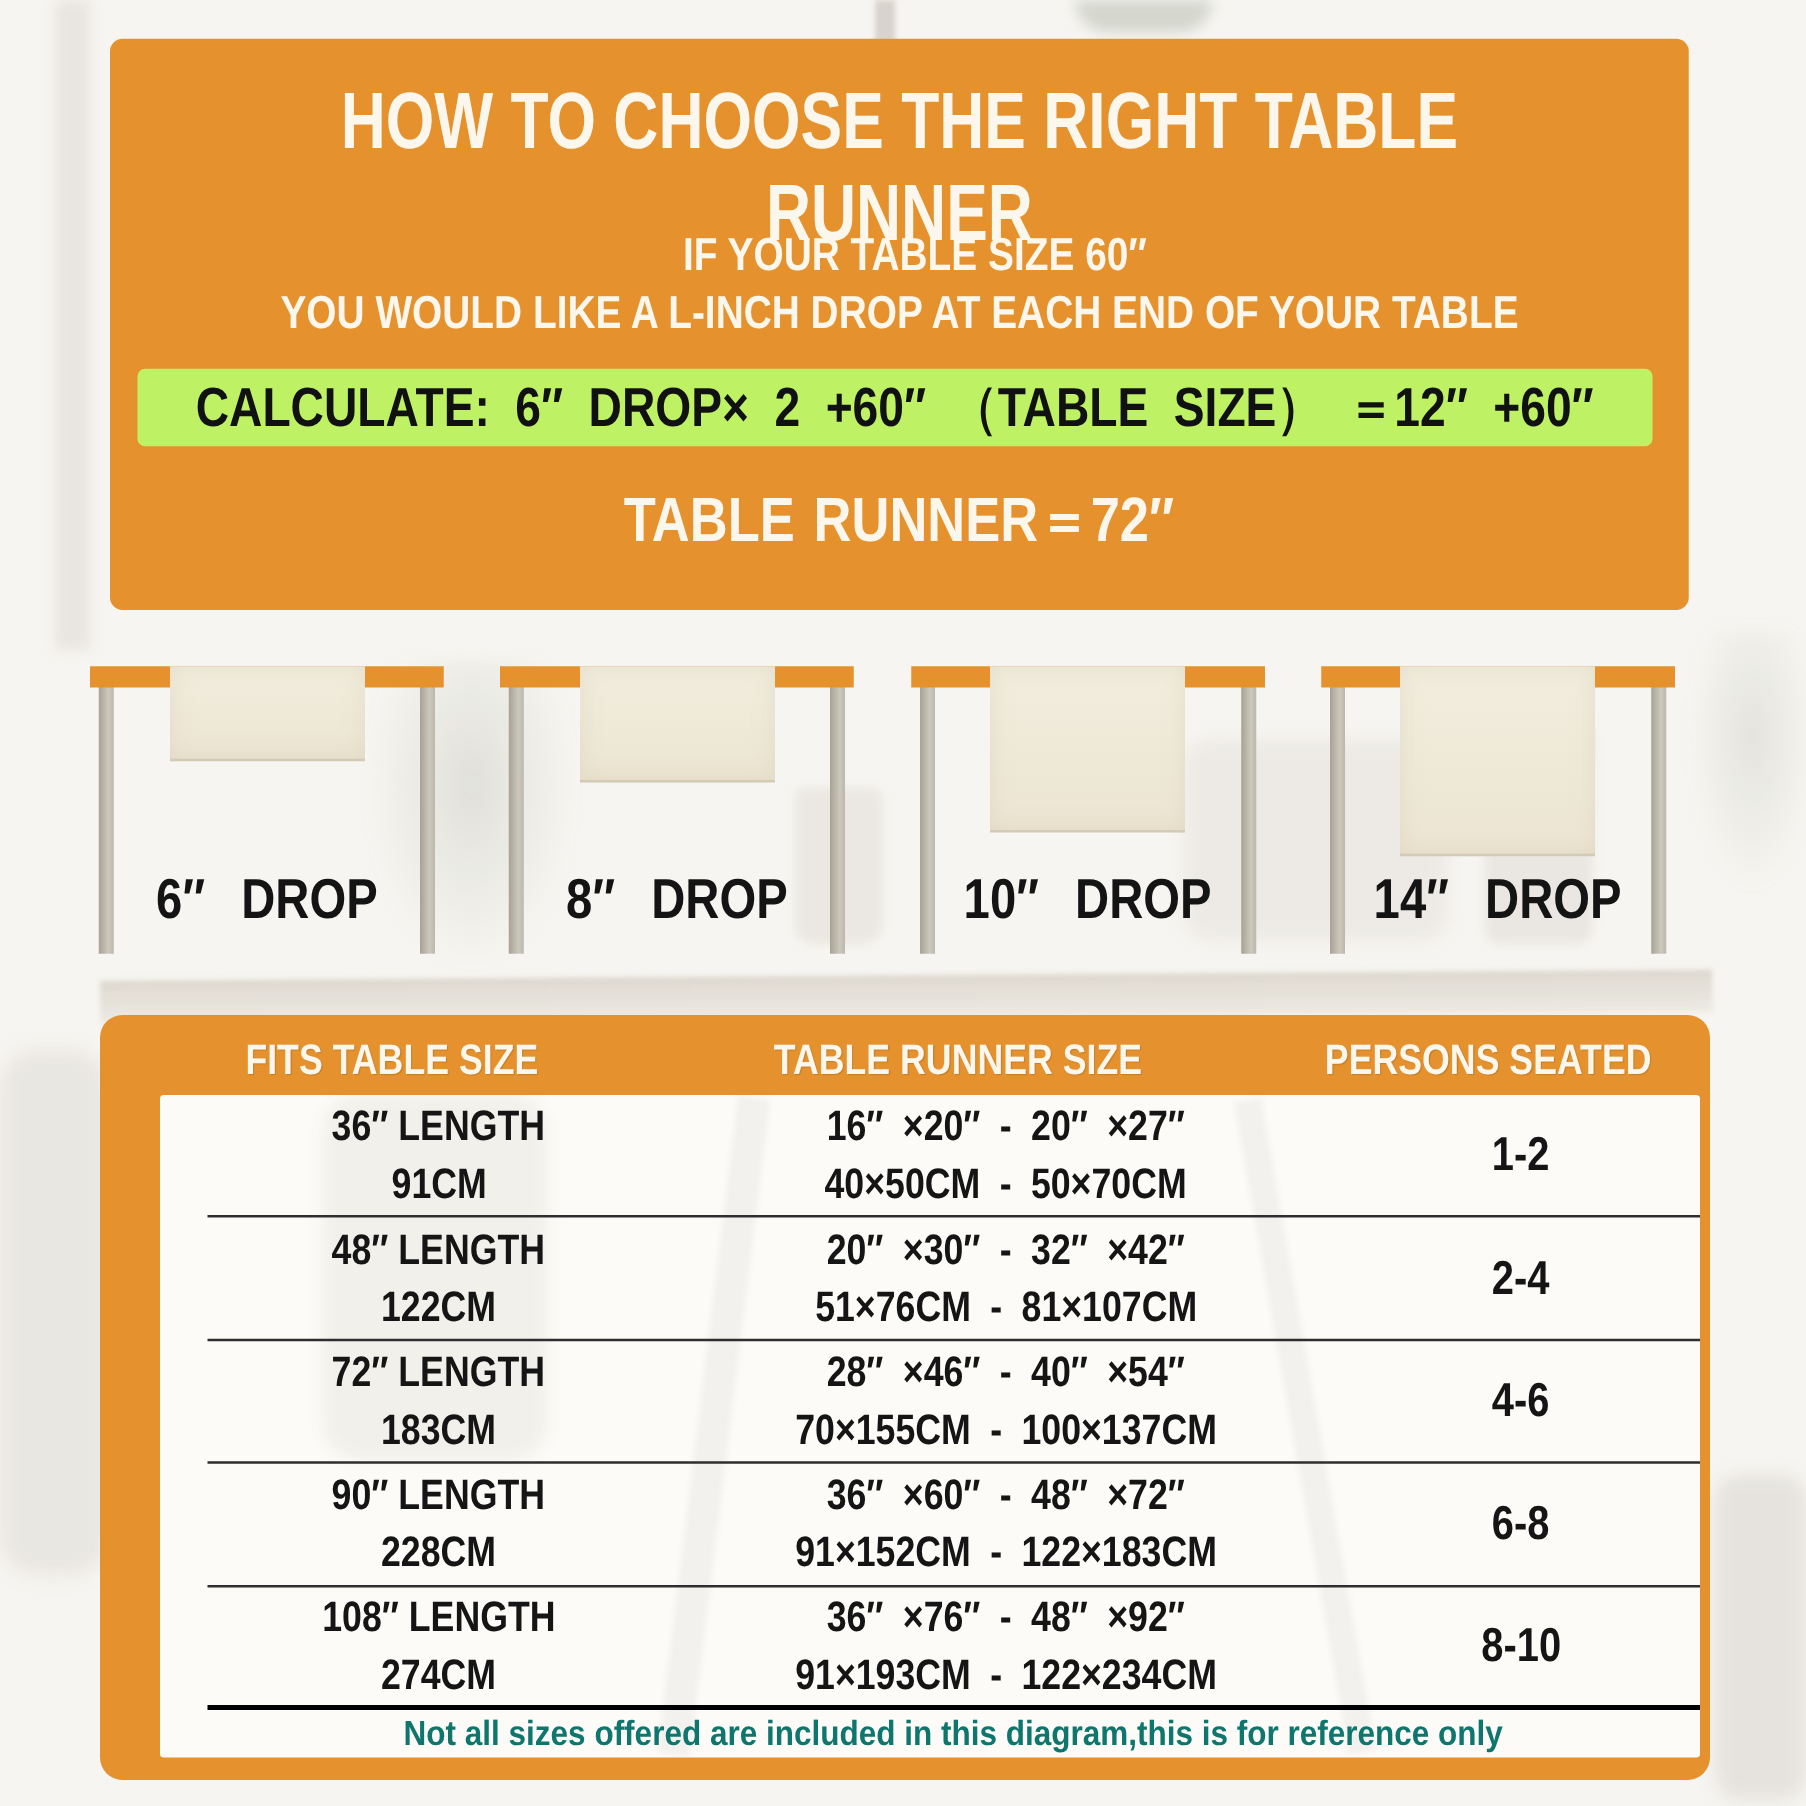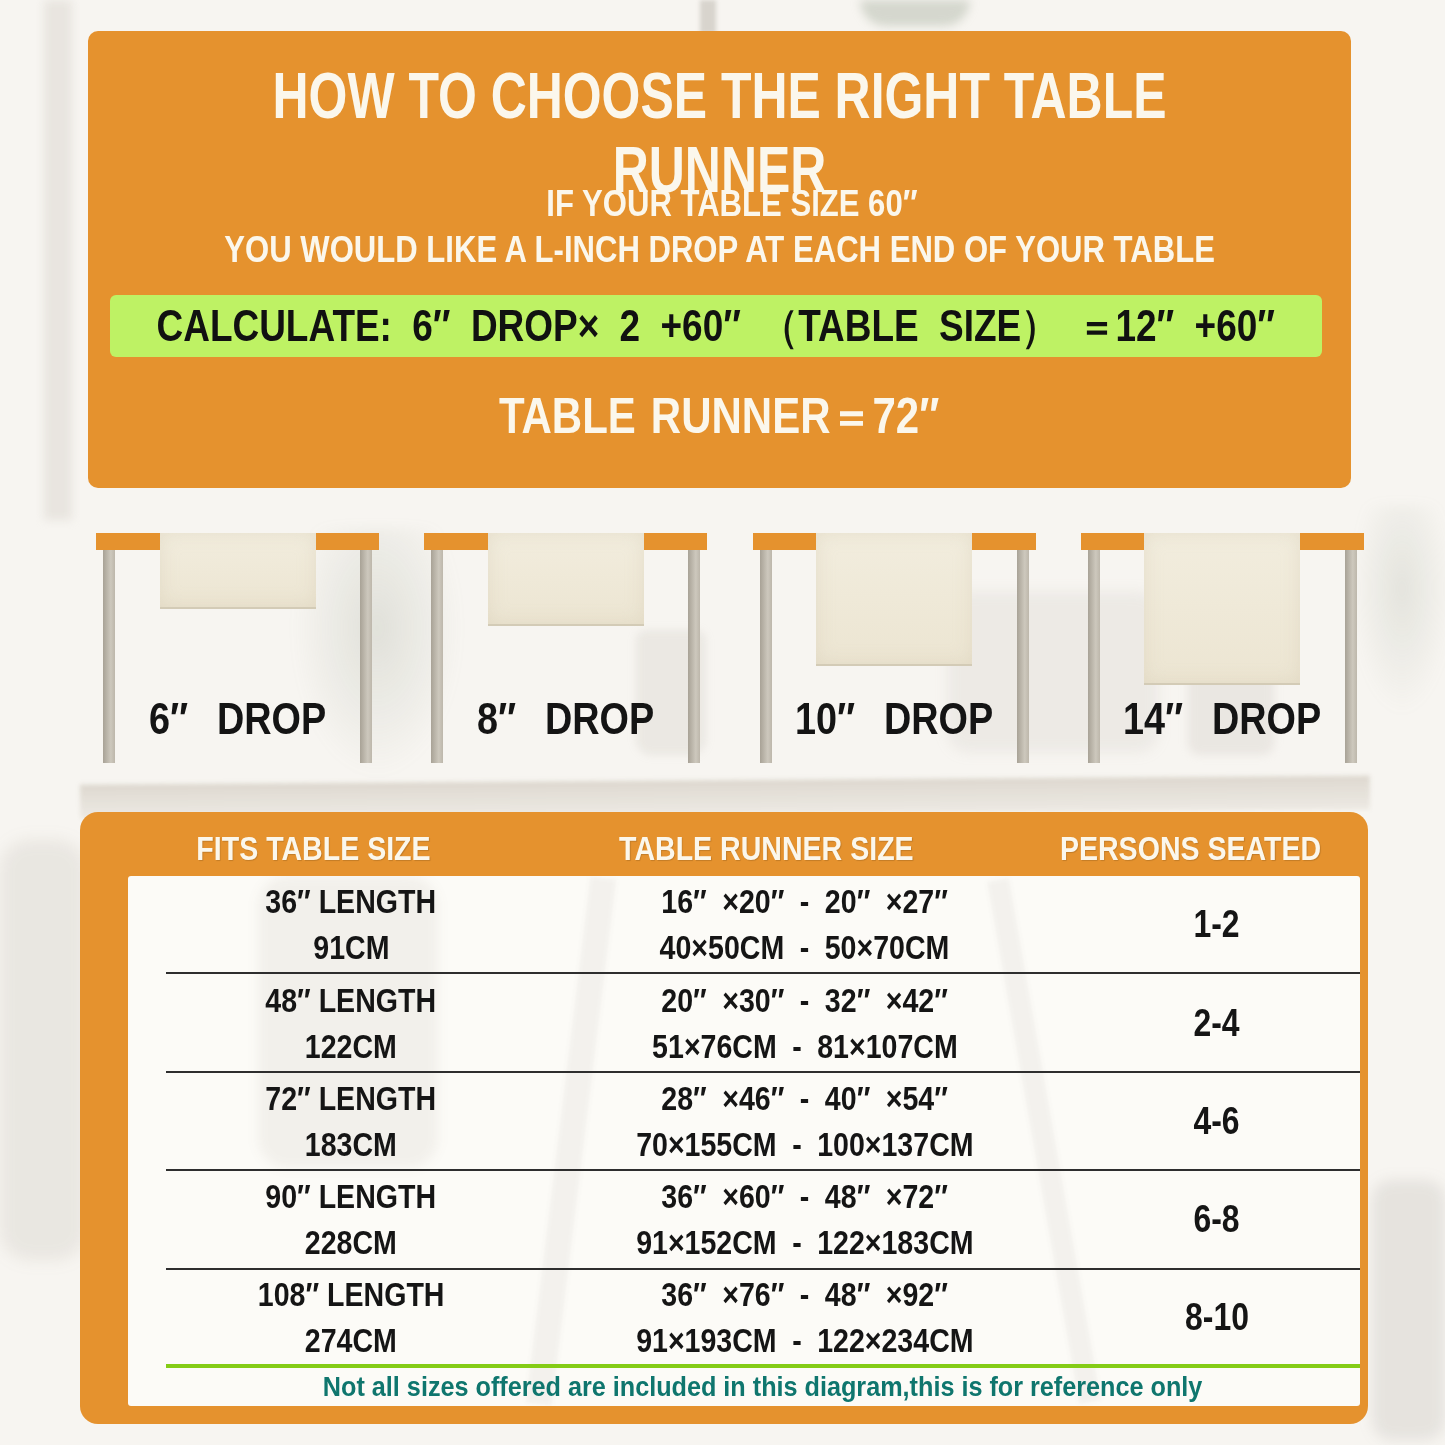--- a/index.html
+++ b/index.html
@@ -36,21 +36,21 @@
   .s1{top:152px;margin-left:12px;}
   .s2{top:198px;}
   .formula-strip{
     position:absolute;left:22px;top:264px;width:1212px;height:62px;background:#bef264;border-radius:6px;
     display:flex;align-items:center;justify-content:center;color:#111;
   }
   .formula-strip .cond{font-size:44px;word-spacing:12px;}
   .result{position:absolute;left:0;top:352px;width:100%;text-align:center;font-size:50px;word-spacing:4px;}
 
   
-  .figs{position:absolute;left:96px;top:533px;width:1268px;height:236px;display:flex;justify-content:space-between;}
+  .figs{position:absolute;left:72px;top:533px;width:1268px;height:236px;display:flex;justify-content:space-between;}
   .fig{position:relative;width:283px;height:236px;}
   .bar{position:absolute;left:0;top:0;width:100%;height:17px;background:var(--orange,#e5922e);}
   .leg{position:absolute;top:14px;width:12px;height:216px;background:linear-gradient(90deg,#a8a296,#cdc8bd 65%,#bdb7ab);}
   .leg.l{left:7px;}
   .leg.r{right:7px;}
   .runner{
     position:absolute;left:50%;top:0;width:156px;transform:translateX(-50%);
     background:linear-gradient(180deg,#f2edde,#ece5d2);
     border-bottom:2px solid rgba(185,175,150,.55);
     box-shadow:inset 0 0 18px rgba(205,195,170,.35);
@@ -78,21 +78,21 @@
     background:#fcfbf7;border-radius:3px;overflow:hidden;
     display:grid;grid-template-rows:repeat(5,1fr) 38px;padding-left:38px;
   }
   .panel .ph-leg1{left:430px;top:0;width:26px;height:100%;background:rgba(70,60,50,.05);transform:rotate(7deg);filter:blur(2px);}
   .panel .ph-leg2{left:905px;top:0;width:22px;height:100%;background:rgba(70,60,50,.05);transform:rotate(-10deg);filter:blur(2px);}
   .panel .ph-leg3{left:130px;top:0;width:180px;height:55%;background:rgba(90,70,55,.06);border-radius:30px;filter:blur(6px);}
   .trow{
     position:relative;display:grid;grid-template-columns:31% 45% 24%;
     border-bottom:2px solid #2e2e2e;color:#151515;
   }
-  .trow.last{border-bottom:4px solid #84cc16;}
+  .trow.last{border-bottom:4px solid #000000;}
   .cell{display:flex;flex-direction:column;align-items:center;justify-content:center;line-height:46px;}
   .cell .cond{font-size:34px;}
   .cell.c2 .cond{word-spacing:9px;}
   .cell.c3 .cond{font-size:38px;}
   .note{display:flex;align-items:center;justify-content:center;color:#0f766e;}
   .note .cond{font-size:28px;transform:scaleX(.9);}
 </style>
 </head>
 <body>
 

